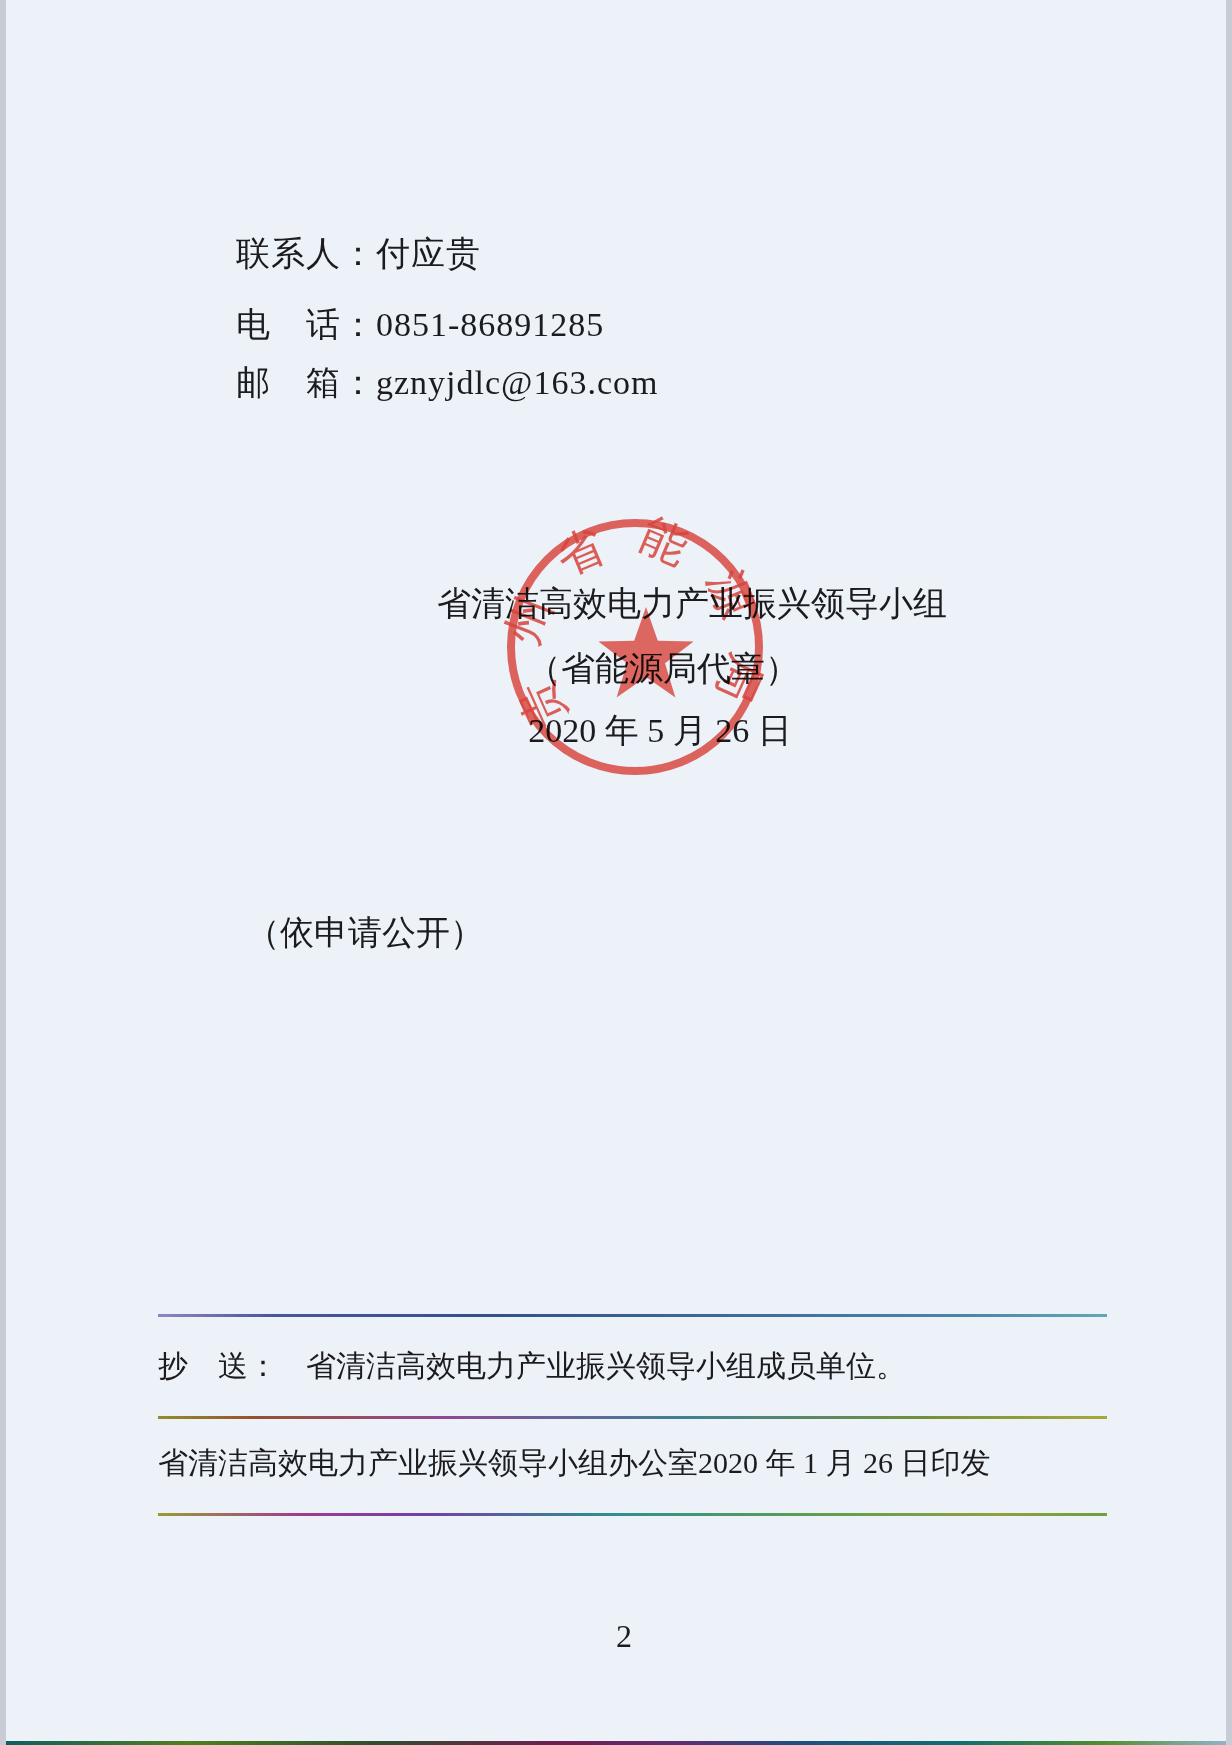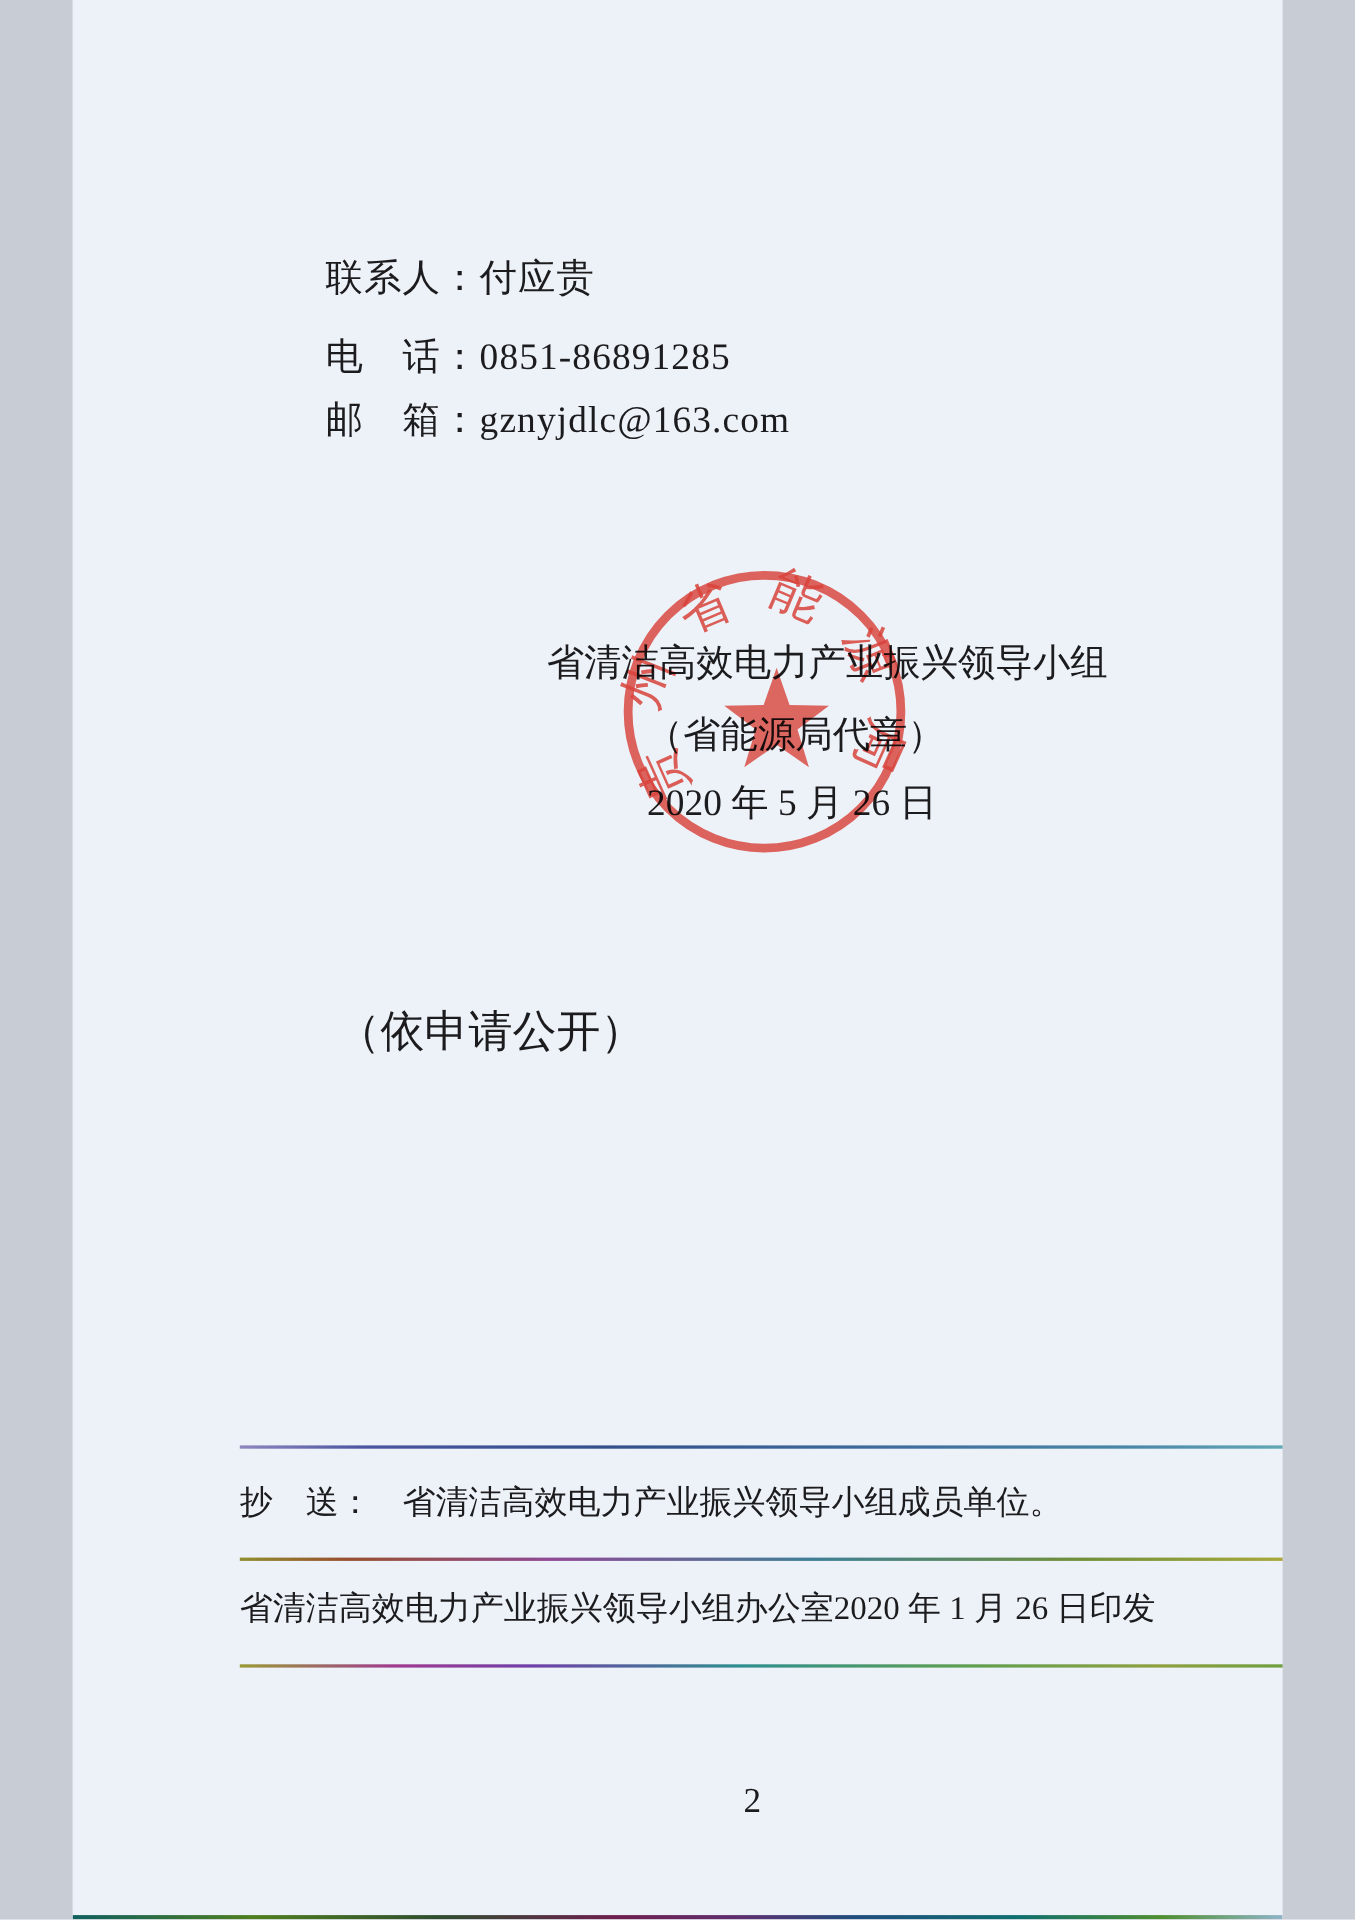--- a/index.html
+++ b/index.html
@@ -2,21 +2,21 @@
 <html><head>
 <meta charset="utf-8">
 <style>
   html,body{margin:0;padding:0;}
   body{
     background:#c8ccd4;
     font-family:"Liberation Serif","DejaVu Serif",serif;
   }
   .page{
     position:relative;
-    width:1100px;height:1745px;
+    width:1220px;height:1745px;
     margin:0 auto;
     background:#edf2f9;
     overflow:hidden;
     color:#1c1c1e;
   }
   .abs{position:absolute;}
   .cjk{
     font-family:"Liberation Serif","DejaVu Serif",serif;
     color:#1c1c1e;
     white-space:nowrap;
@@ -68,21 +68,21 @@
     <defs>
       <path id="sealArc" d="M -71 60 A 93 93 0 1 1 71 60" fill="none"></path>
     </defs>
     <circle cx="0" cy="0" r="124" fill="none" stroke="#e9473c" stroke-width="8" stroke-opacity="0.82"></circle>
     <polygon transform="translate(11,10)" points="0,-50 11.8,-16.2 47.6,-15.5 19,6.2 29.4,40.5 0,20 -29.4,40.5 -19,6.2 -47.6,-15.5 -11.8,-16.2" fill="#e9473c" fill-opacity="0.8"></polygon>
     <text font-size="46" fill="#e9473c" fill-opacity="0.85" style="letter-spacing:28px;font-family:'Liberation Serif','DejaVu Serif',serif;" text-anchor="middle">
       <textPath href="#sealArc" startOffset="50%">贵州省能源局</textPath>
     </text>
   </svg>
 
-  <div class="abs cjk" style="left:240px;top:910px;font-size:40px;font-family:Liberation Serif, serif;">（依申请公开）</div>
+  <div class="abs cjk" style="left:240px;top:910px;font-size:34px;font-family:Liberation Serif, serif;">（依申请公开）</div>
 
   <div class="abs rule rule-1" style="top:1314px;"></div>
 
   <div class="abs cjk footer-row" style="top:1348px;">
     <span>抄　送：</span><span class="cc-value">省清洁高效电力产业振兴领导小组成员单位。</span>
   </div>
 
   <div class="abs rule rule-2" style="top:1416px;"></div>
 
   <div class="abs cjk footer-row issuer-row" style="top:1445px;">

